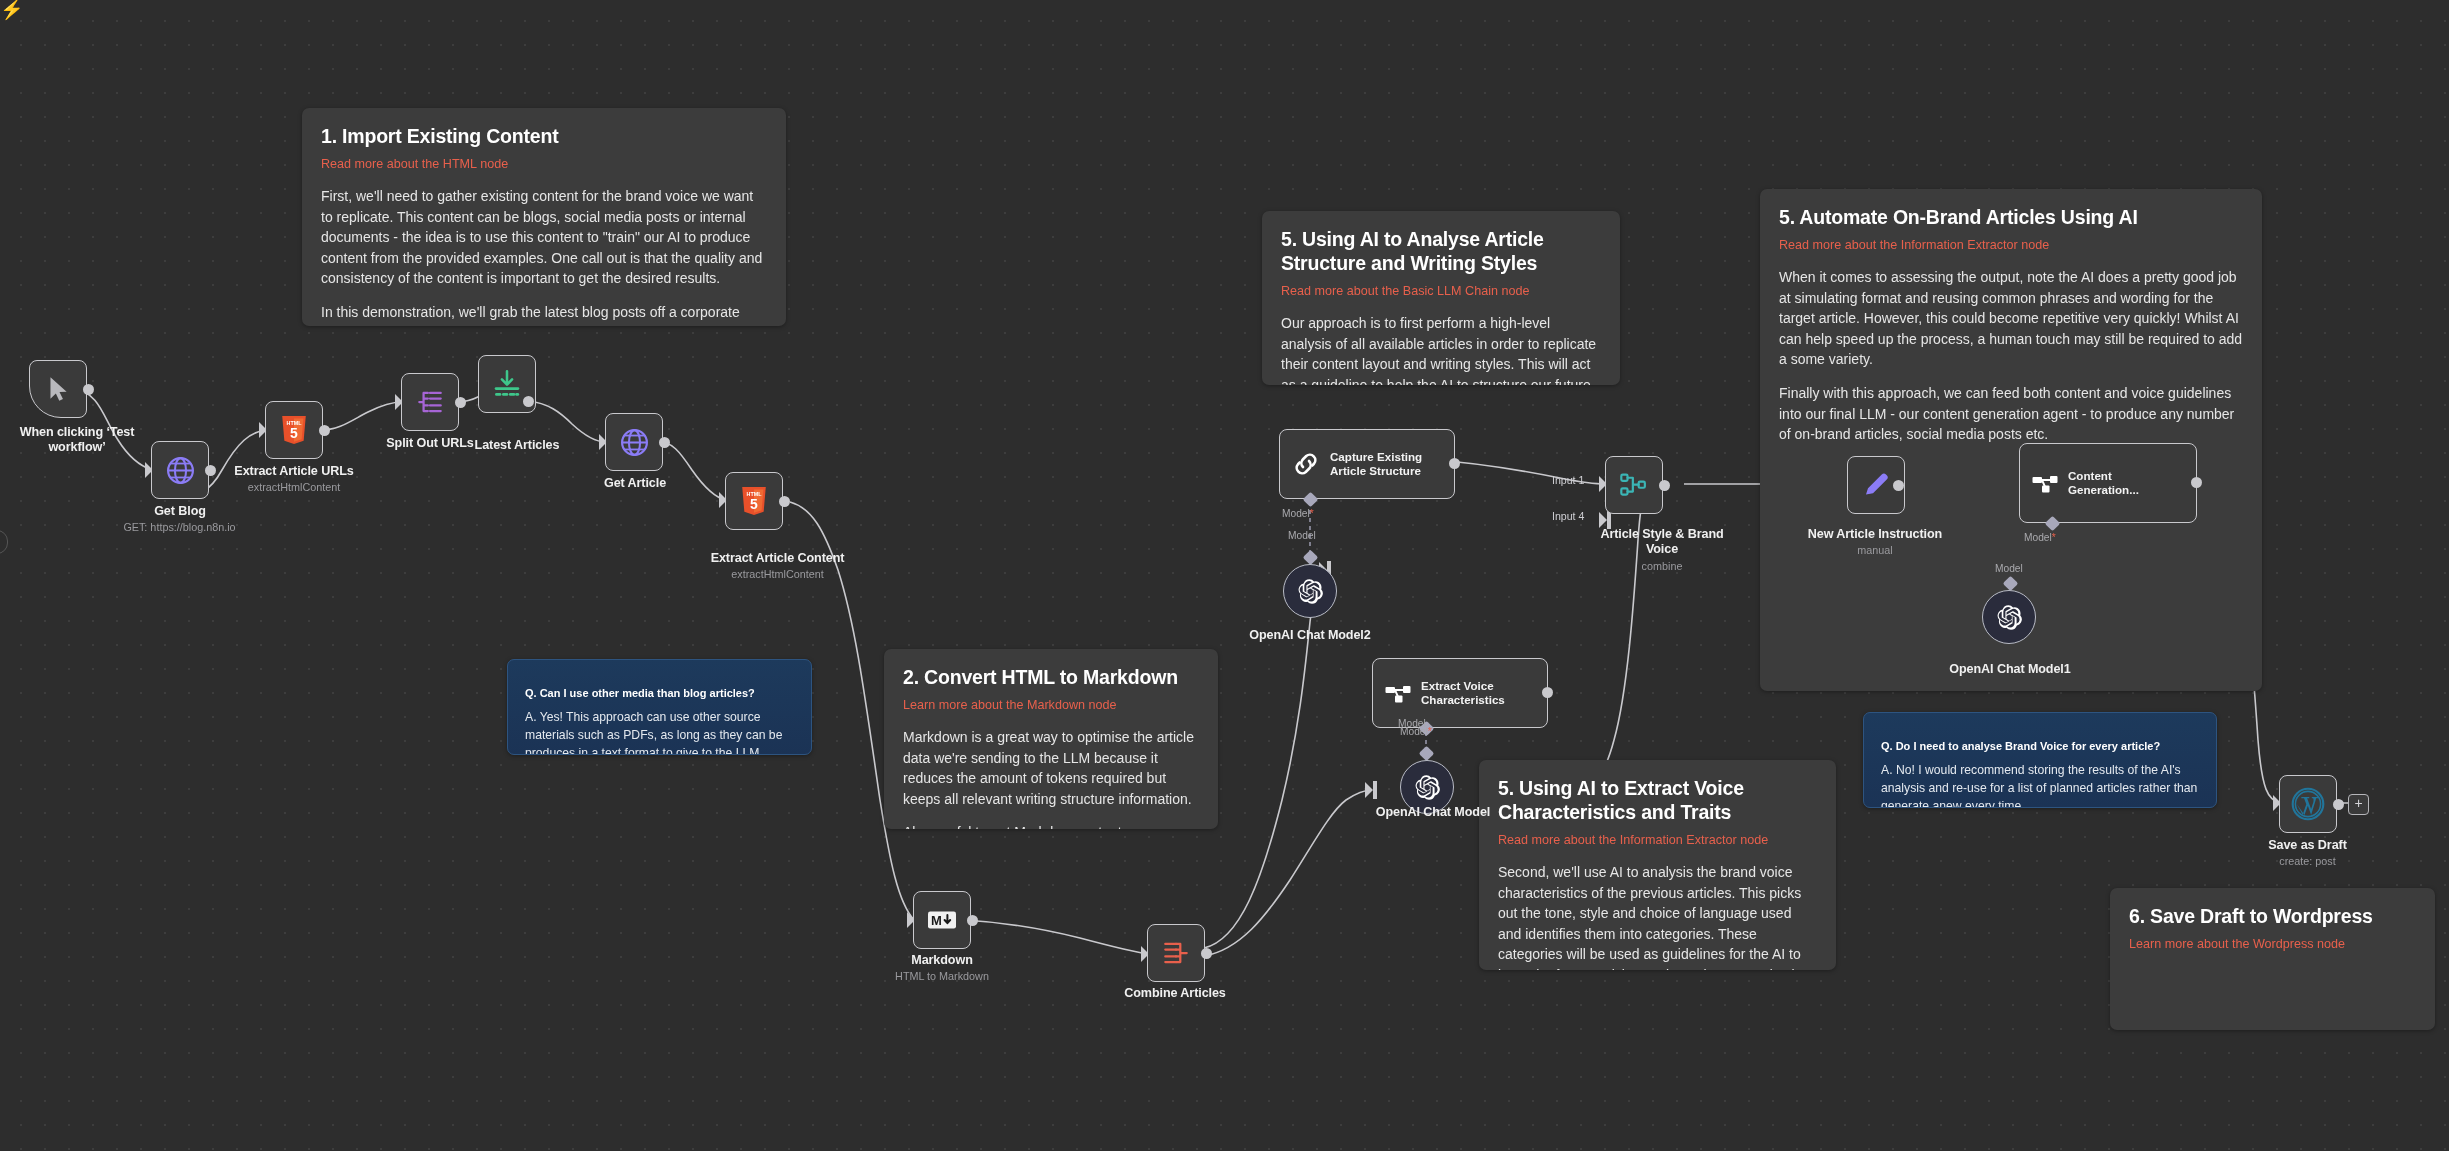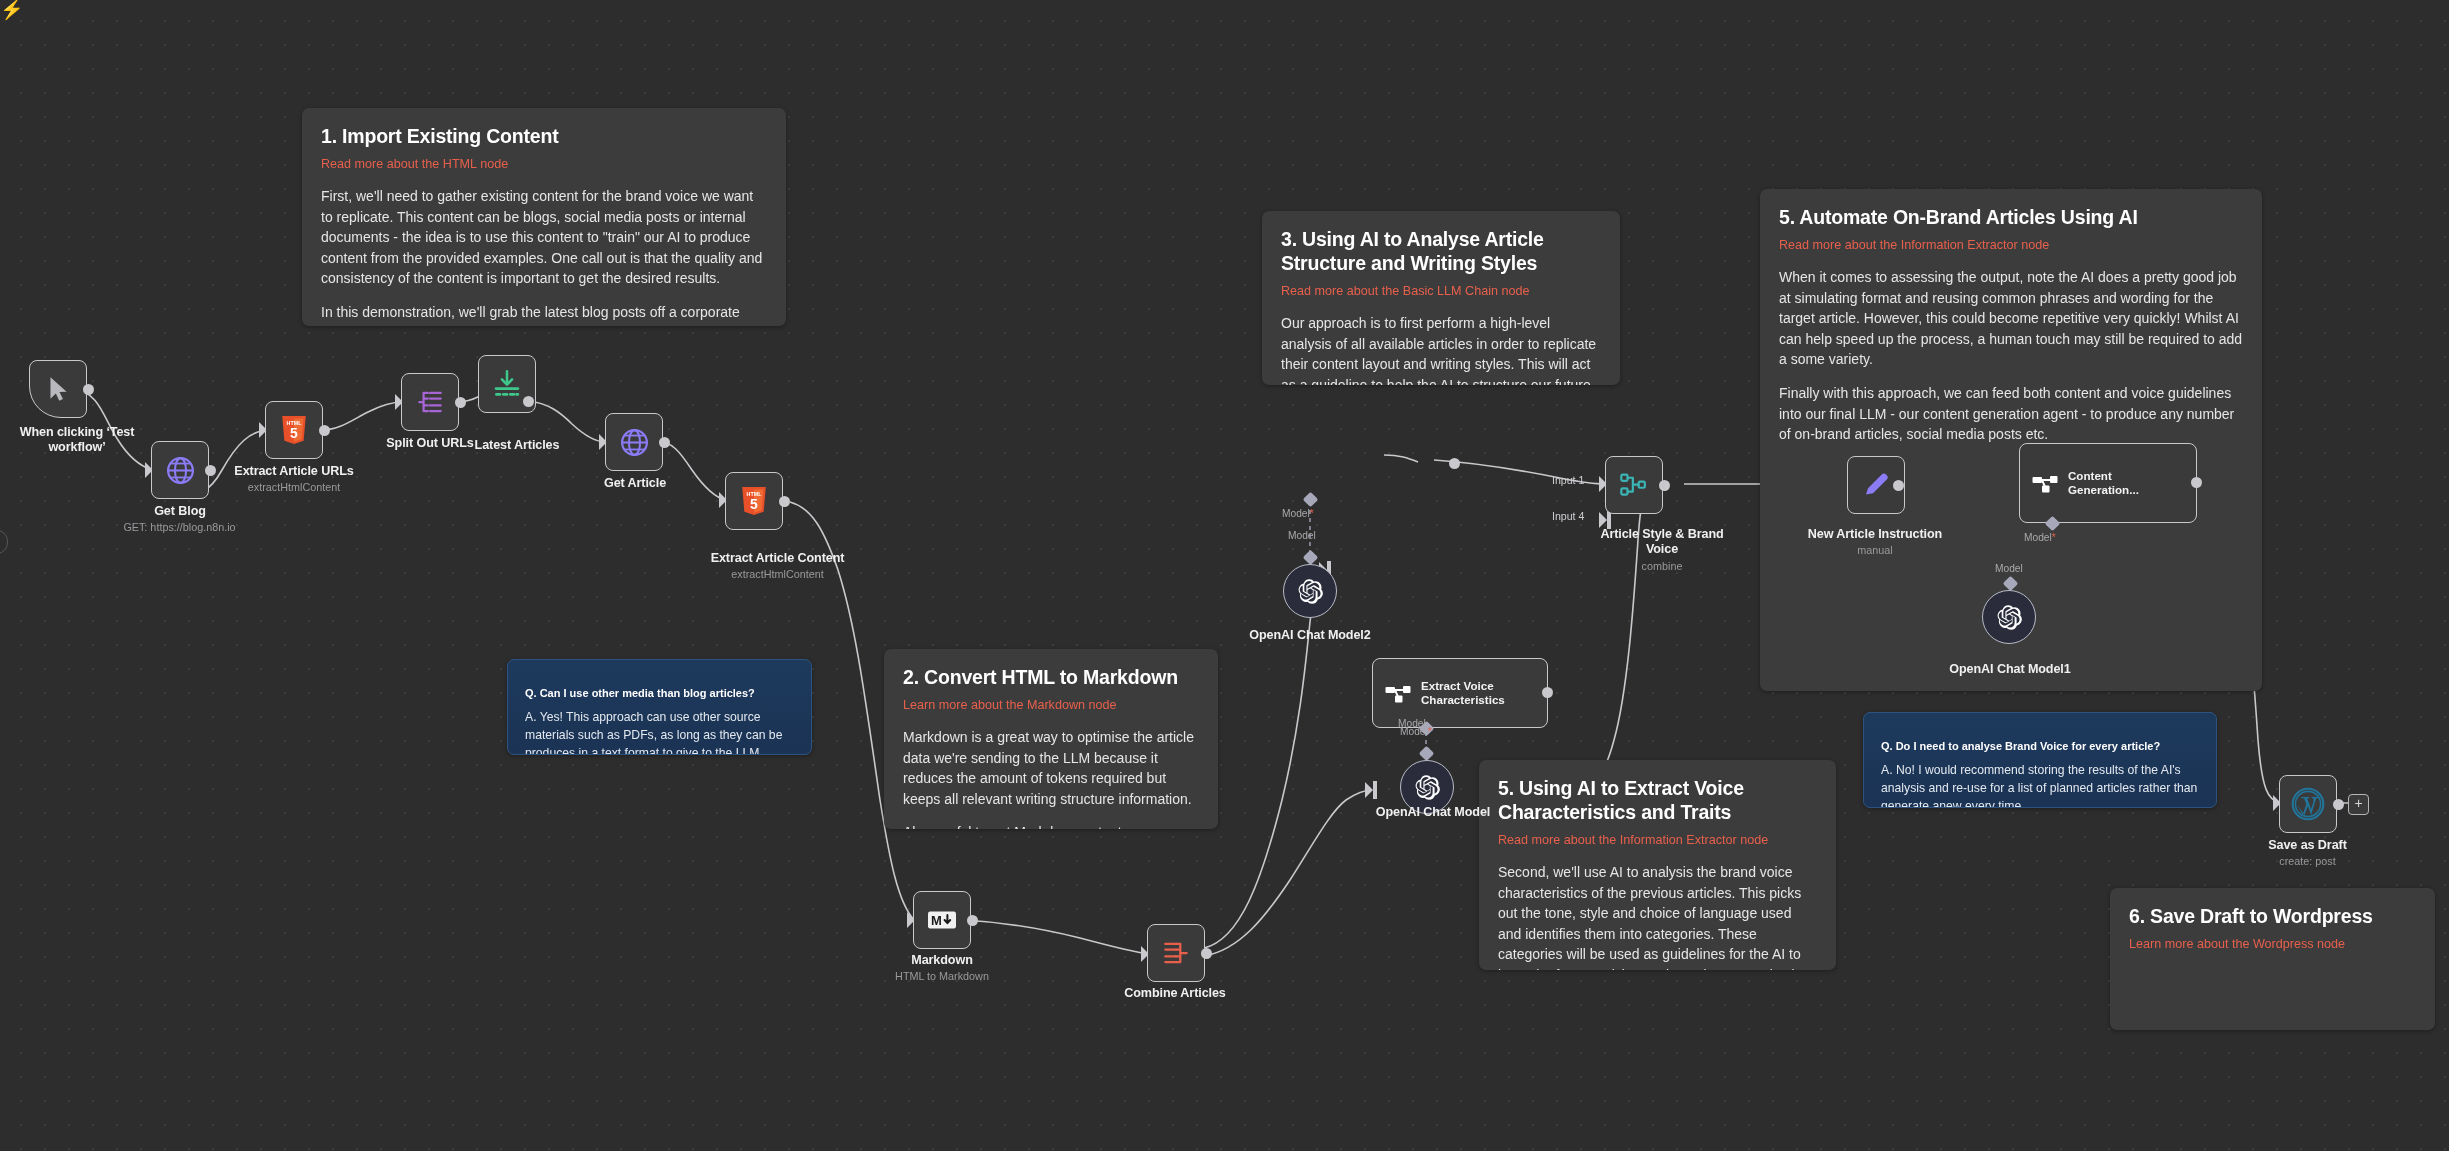--- a/index.html
+++ b/index.html
@@ -254,21 +254,21 @@
   </div>
 
   <div class="sticky" style="left:884px; top:649px; width:334px; height:180px;">
     <h2>2. Convert HTML to Markdown</h2>
     <span class="link">Learn more about the Markdown node</span>
     <p>Markdown is a great way to optimise the article data we're sending to the LLM because it reduces the amount of tokens required but keeps all relevant writing structure information.</p>
     <p>Also useful to get Markdown output as a response because typically it's the format authors will write in.</p>
   </div>
 
   <div class="sticky" style="left:1262px; top:211px; width:358px; height:174px;">
-    <h2>3. Using AI to Analyse Article Structure and Writing Styles</h2>
+    <h2>5. Using AI to Analyse Article Structure and Writing Styles</h2>
     <span class="link">Read more about the Basic LLM Chain node</span>
     <p>Our approach is to first perform a high-level analysis of all available articles in order to replicate their content layout and writing styles. This will act as a guideline to help the AI to structure our future articles.</p>
   </div>
 
   <div class="sticky" style="left:1479px; top:760px; width:357px; height:210px;">
     <h2>5. Using AI to Extract Voice Characteristics and Traits</h2>
     <span class="link">Read more about the Information Extractor node</span>
     <p>Second, we'll use AI to analysis the brand voice characteristics of the previous articles. This picks out the tone, style and choice of language used and identifies them into categories. These categories will be used as guidelines for the AI to keep the future article consistent in tone and voice.</p>
   </div>
 
@@ -390,20 +390,28 @@
 
   <div class="node sq" style="left:1147px; top:924px;">
     <svg class="icon" width="30" height="28" viewBox="0 0 28 26">
       <path d="M4 4.5 L14 4.5 M4 9.8 L14 9.8 M4 16.2 L14 16.2 M4 21.5 L14 21.5" fill="none" stroke="#e8604c" stroke-width="2.1" stroke-linecap="round"></path>
       <path d="M18 13 L18 4.5 M18 13 L18 21.5 M14 4.5 L18 4.5 M14 9.8 L18 9.8 M14 16.2 L18 16.2 M14 21.5 L18 21.5 M18 13 L24 13" fill="none" stroke="#e8604c" stroke-width="2.1" stroke-linecap="round"></path>
     </svg>
   </div>
   <div class="dot" style="left:1201px; top:948px;"></div>
   <div class="node-title" style="left:1110px; top:986px; width:130px;">Combine Articles</div>
 
+  <div class="node wide" style="left:1279px; top:429px; width:176px; height:70px;">
+    <svg class="icon" width="30" height="30" viewBox="0 0 24 24" style="flex:0 0 auto">
+      <path d="M9.6 14.4 a4.4 4.4 0 0 1 0 -6.2 l2.6 -2.6 a4.4 4.4 0 0 1 6.2 6.2 l-1.4 1.4" fill="none" stroke="#ffffff" stroke-width="2.1" stroke-linecap="round"></path>
+      <path d="M14.4 9.6 a4.4 4.4 0 0 1 0 6.2 l-2.6 2.6 a4.4 4.4 0 0 1 -6.2 -6.2 l1.4 -1.4" fill="none" stroke="#ffffff" stroke-width="2.1" stroke-linecap="round"></path>
+    </svg>
+    <span class="inline-label">Capture Existing
+Article Structure</span>
+  </div>
   <div class="dot" style="left:1449px; top:458px;"></div>
   <div class="diamond" style="left:1305px; top:494px;"></div>
   <div class="port-label" style="left:1282px; top:508px;"><span>Model</span><span class="req">*</span></div>
   <div class="port-label" style="left:1288px; top:530px;">Model</div>
 
   <div class="diamond" style="left:1305px; top:552px;"></div>
   <div class="node circle" style="left:1283px; top:564px;">
     <svg class="icon" width="27" height="27" viewBox="0 0 24 24">
       <path d="M21.5 10.1a5.4 5.4 0 0 0-.47-4.44 5.47 5.47 0 0 0-5.9-2.62A5.42 5.42 0 0 0 11.05 1.2a5.47 5.47 0 0 0-5.2 3.78 5.4 5.4 0 0 0-3.62 2.62 5.47 5.47 0 0 0 .67 6.4 5.4 5.4 0 0 0 .47 4.45 5.47 5.47 0 0 0 5.9 2.62 5.4 5.4 0 0 0 4.07 1.82 5.47 5.47 0 0 0 5.21-3.79 5.4 5.4 0 0 0 3.62-2.62 5.47 5.47 0 0 0-.68-6.39zM12.5 20.9a4 4 0 0 1-2.6-.94l.13-.07 4.33-2.5a.7.7 0 0 0 .36-.62v-6.1l1.83 1.06v5.07a4.07 4.07 0 0 1-4.05 4.1zM4.1 17.2a4.05 4.05 0 0 1-.49-2.73l.13.08 4.33 2.5a.71.71 0 0 0 .71 0l5.29-3.05v2.11l-4.38 2.53a4.07 4.07 0 0 1-5.59-1.44zM2.96 8.34a4.05 4.05 0 0 1 2.12-1.78v5.16a.7.7 0 0 0 .35.61l5.28 3.05-1.83 1.06-4.38-2.53a4.07 4.07 0 0 1-1.54-5.57zm15.03 3.5-5.29-3.06 1.83-1.05 4.38 2.52a4.06 4.06 0 0 1-.63 7.33v-5.16a.7.7 0 0 0-.3-.59zm1.82-2.74-.13-.08-4.32-2.52a.7.7 0 0 0-.71 0L9.36 9.55V7.44l4.38-2.52a4.06 4.06 0 0 1 6.03 4.2zM8.36 12.85l-1.83-1.06V6.73a4.06 4.06 0 0 1 6.66-3.12l-.13.07-4.33 2.5a.7.7 0 0 0-.36.61zm1-2.14 2.35-1.36 2.36 1.36v2.72l-2.35 1.36-2.36-1.36z" fill="#ffffff"></path>
     </svg>

